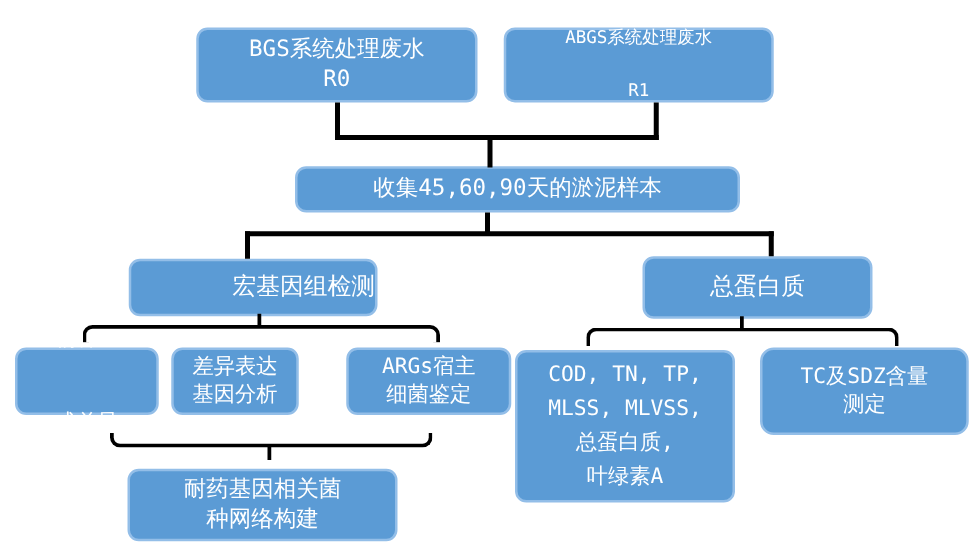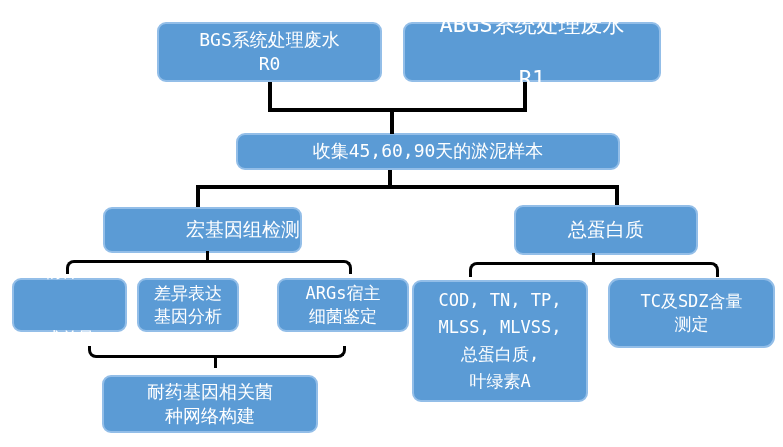--- a/index.html
+++ b/index.html
@@ -24,22 +24,22 @@
     color:var(--text);
     display:flex;flex-direction:column;
     align-items:center;justify-content:center;
     text-align:center;
     box-sizing:border-box;
     line-height:1.35;
   }
   .ln{white-space:nowrap;}
   
   .b-bgs       {left:157px;top:22px; width:225px;height:60px;font-size:18px;}
-  .b-abgs      {left:403px;top:22px; width:258px;height:60px;font-size:22px;gap:24px;}
-  .b-collect   {left:236px;top:133px;width:384px;height:37px;font-size:18px;}
+  .b-abgs      {left:403px;top:22px; width:216px;height:60px;font-size:14px;gap:24px;}
+  .b-collect   {left:236px;top:133px;width:356px;height:37px;font-size:18px;}
   .b-meta      {left:103px;top:207px;width:199px;height:46px;font-size:19px;align-items:flex-end;}
   .b-indicator {left:514px;top:205px;width:184px;height:50px;font-size:19px;}
   .b-species   {left:12px; top:278px;width:115px;height:54px;font-size:17px;gap:44px;}
   .b-dge       {left:137px;top:278px;width:102px;height:54px;font-size:17px;}
   .b-args      {left:277px;top:278px;width:132px;height:54px;font-size:17px;}
   .b-cod       {left:412px;top:280px;width:176px;height:122px;font-size:17px;line-height:1.6;}
   .b-tc        {left:608px;top:278px;width:167px;height:70px;font-size:17px;border-radius:11px;}
   .b-network   {left:102px;top:375px;width:216px;height:58px;font-size:18px;}
   
   .seg{position:absolute;background:var(--line);}

